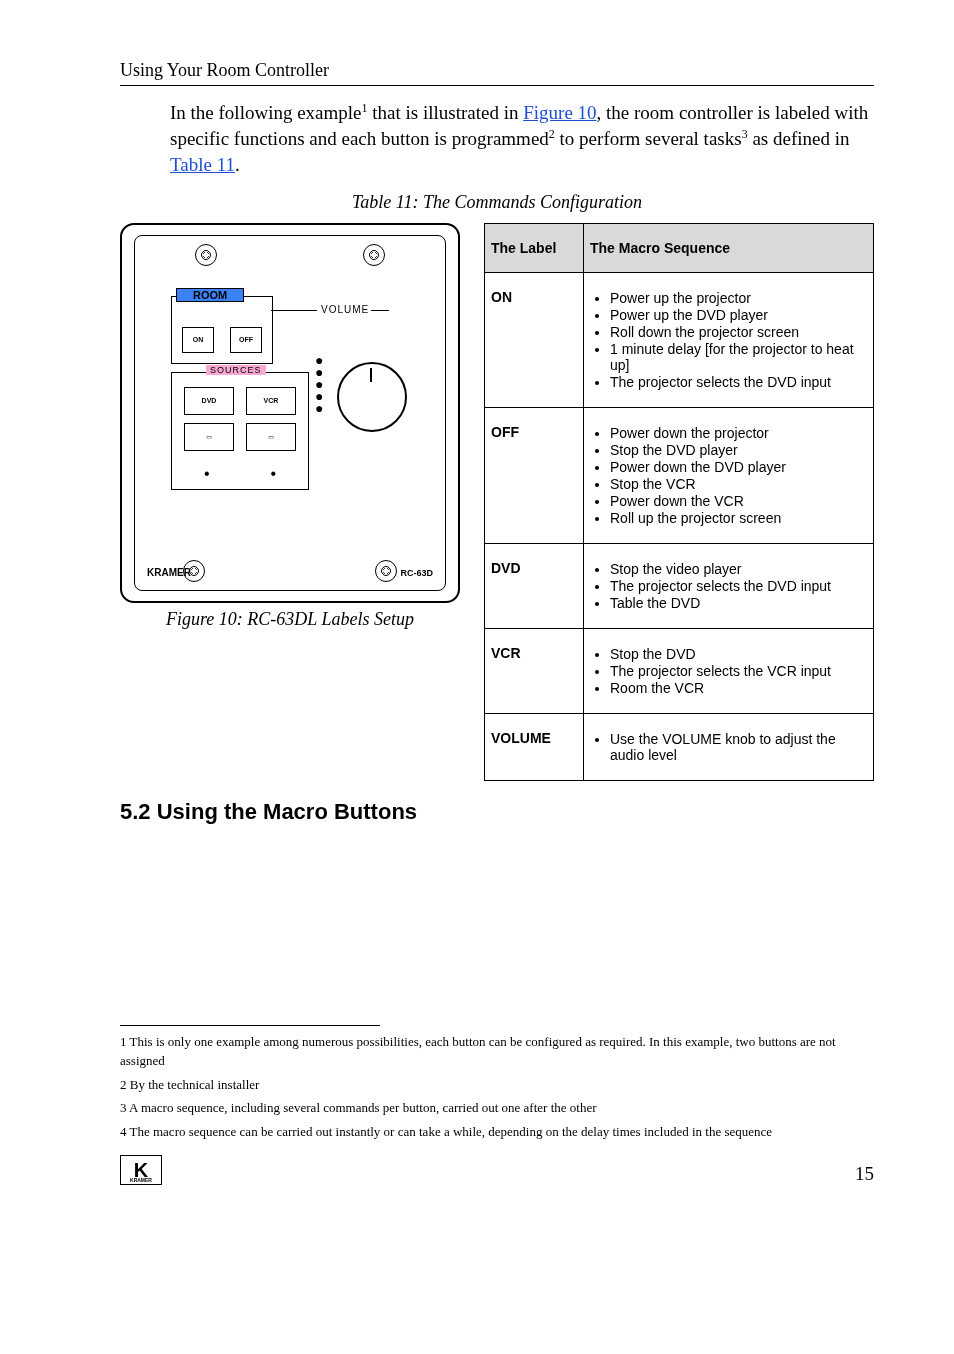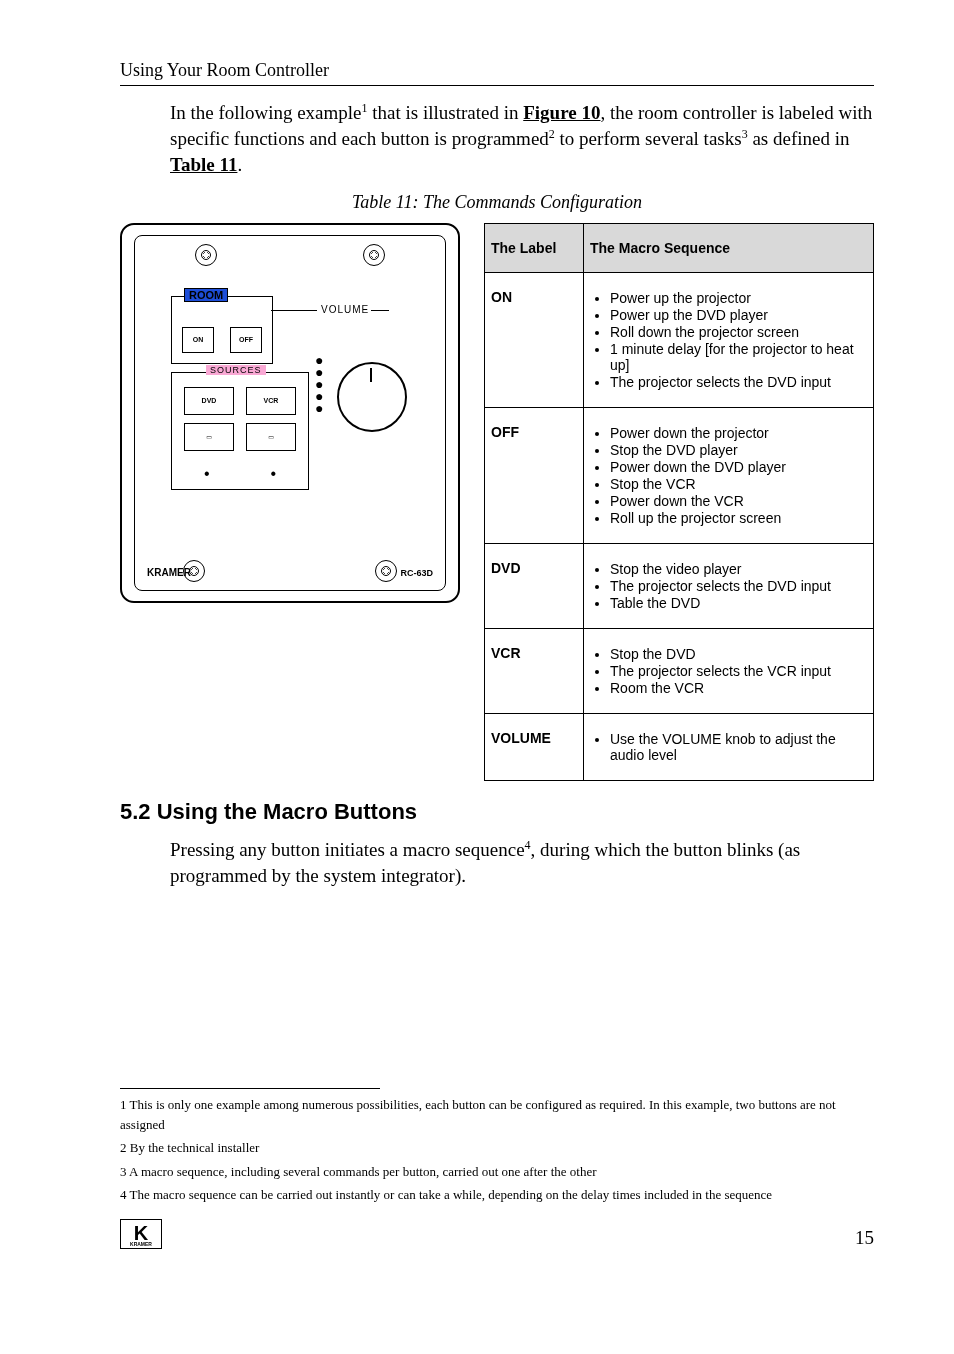--- a/index.html
+++ b/index.html
@@ -30,21 +30,21 @@
     margin: 0 0 12px 0;
   }
   .indent-block {
     margin-left: 50px;
   }
   p.body {
     font-size: 19px;
     line-height: 1.35;
     margin: 0 0 14px 0;
   }
-  a.link { color: #000000; text-decoration: underline; font-weight: bold; }
+  a.link { color: #1d4ed8; text-decoration: underline; }
   .sup { font-size: 12px; vertical-align: super; }
   .table-caption, .fig-caption {
     font-style: italic;
     text-align: center;
     font-size: 18px;
     margin: 6px 0 10px 0;
   }
   .two-col {
     display: flex;
     align-items: flex-start;
@@ -91,24 +91,24 @@
   .screw.br { bottom: 8px; right: 48px; }
 
   .room-box {
     position: absolute;
     top: 60px; left: 36px;
     width: 100px; height: 66px;
     border: 1px solid #000;
   }
   .room-label {
     position: absolute;
-    top: -9px; left: 12px;
-    background: #1d4ed8;
+    top: -9px; left: 4px;
+    background: #3b82f6;
     font-size: 11px; font-weight: bold;
-    padding: 0 4px;
+    padding: 0 16px;
     border: 1px solid #000;
   }
   .room-btn {
     position: absolute;
     width: 30px; height: 24px;
     border: 1px solid #000;
     font-size: 7px; font-weight: bold;
     display: flex; align-items: center; justify-content: center;
     bottom: 10px;
   }
@@ -304,20 +304,21 @@
             <div class="src-btn2 l">▭</div>
             <div class="src-btn2 r">▭</div>
             <span class="dot" style="bottom:6px;left:32px">•</span>
             <span class="dot" style="bottom:6px;right:32px">•</span>
           </div>
 
           <div class="brand">KRAMER</div>
           <div class="model">RC-63D</div>
         </div>
       </div>
+      <div class="fig-caption">Figure 10: RC-63DL Labels Setup</div>
     </div>
 
     <table class="macro">
       <tbody>
           <tr>
         <th>The Label</th>
         <th>The Macro Sequence</th>
       </tr>
       <tr>
         <td class="lbl">ON</td>
@@ -374,25 +375,20 @@
       </tr>
     </tbody>
       </table>
   </div>
 
   <h2 class="section" style="margin-top:18px">
     <span>5.2</span>
     <span>Using the Macro Buttons</span>
   </h2>
 
-  <div class="indent-block">
-    <p class="body">
-      <span>Pressing any button initiates a macro sequence</span><span class="sup">4</span><span>, during which the button blinks (as programmed by the system integrator).</span>
-    </p>
-  </div>
 
   <hr class="foot">
   <p class="footnote">1 This is only one example among numerous possibilities, each button can be configured as required. In this example, two buttons are not assigned</p>
   <p class="footnote">2 By the technical installer</p>
   <p class="footnote">3 A macro sequence, including several commands per button, carried out one after the other</p>
   <p class="footnote">4 The macro sequence can be carried out instantly or can take a while, depending on the delay times included in the sequence</p>
 
   <div class="footer-row">
     <div class="logo">
       <span>K</span>

